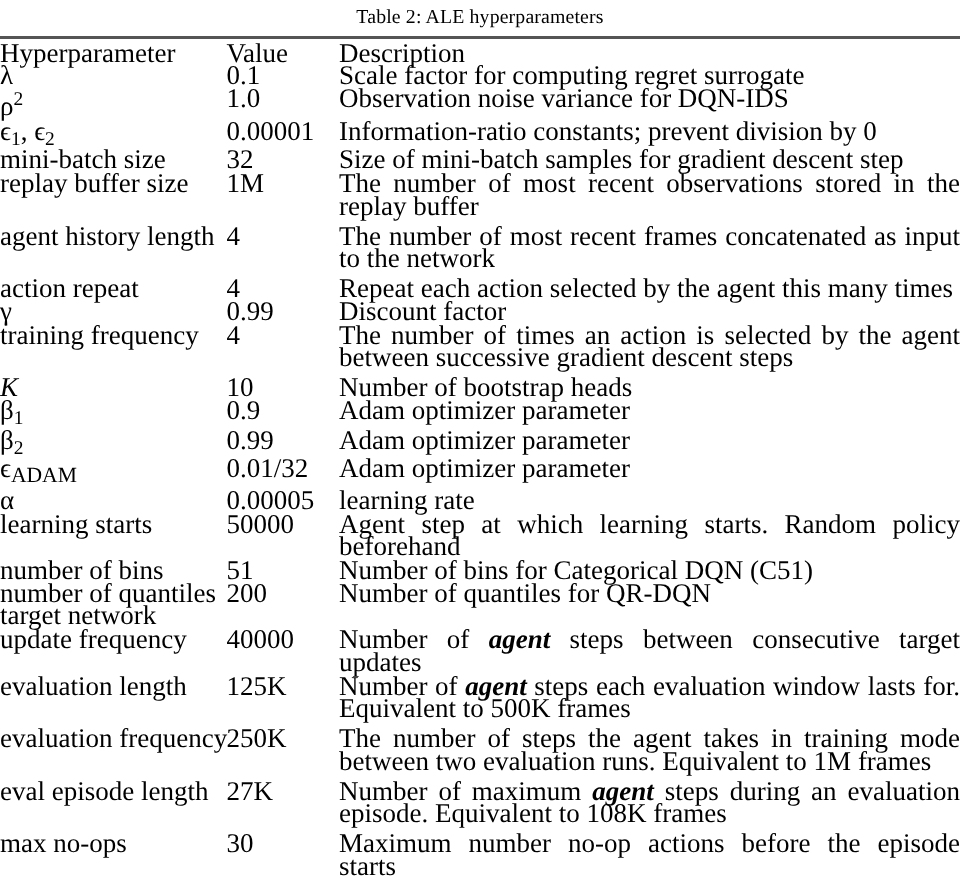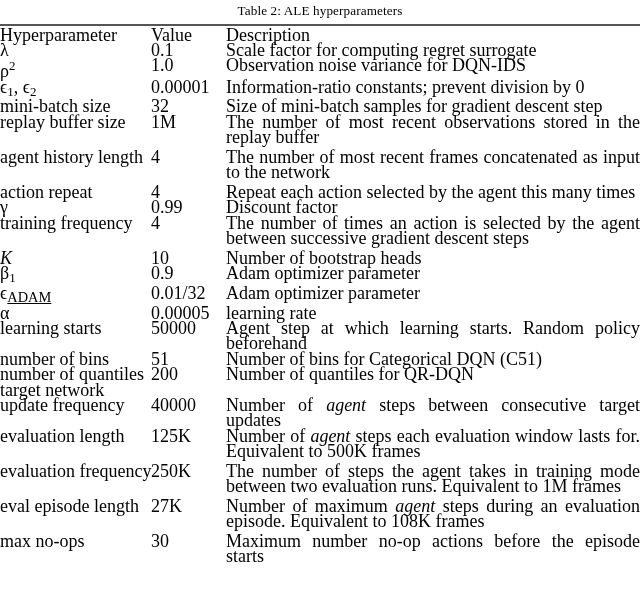--- a/index.html
+++ b/index.html
@@ -77,24 +77,23 @@
   }
   .sup {
     font-size: 0.72em;
     vertical-align: 0.52em;
     font-style: normal;
   }
   .sc {
     font-size: 0.80em;
     vertical-align: -0.24em;
     font-style: normal;
-    text-decoration: underline;
   }
   .greek { font-style: normal; }
-  .it { font-style: italic; }
+  .it { font-style: italic; font-weight: bold; }
 </style>
 </head>
 <body>
 
 <div id="page">
 
   <div class="caption">Table 2: ALE hyperparameters</div>
 
   <div class="toprule"></div>
 
@@ -161,20 +160,25 @@
           <td class="name"><span class="mi">K</span></td>
           <td class="val">10</td>
           <td class="desc">Number of bootstrap heads</td>
         </tr>
         <tr class="row">
           <td class="name"><span class="greek">β</span><span class="sub">1</span></td>
           <td class="val">0.9</td>
           <td class="desc">Adam optimizer parameter</td>
         </tr>
         <tr class="row">
+          <td class="name"><span class="greek">β</span><span class="sub">2</span></td>
+          <td class="val">0.99</td>
+          <td class="desc">Adam optimizer parameter</td>
+        </tr>
+        <tr class="row">
           <td class="name"><span class="greek">ϵ</span><span class="sc">ADAM</span></td>
           <td class="val">0.01/32</td>
           <td class="desc">Adam optimizer parameter</td>
         </tr>
         <tr class="row">
           <td class="name"><span class="greek">α</span></td>
           <td class="val">0.00005</td>
           <td class="desc">learning rate</td>
         </tr>
         <tr class="row">

